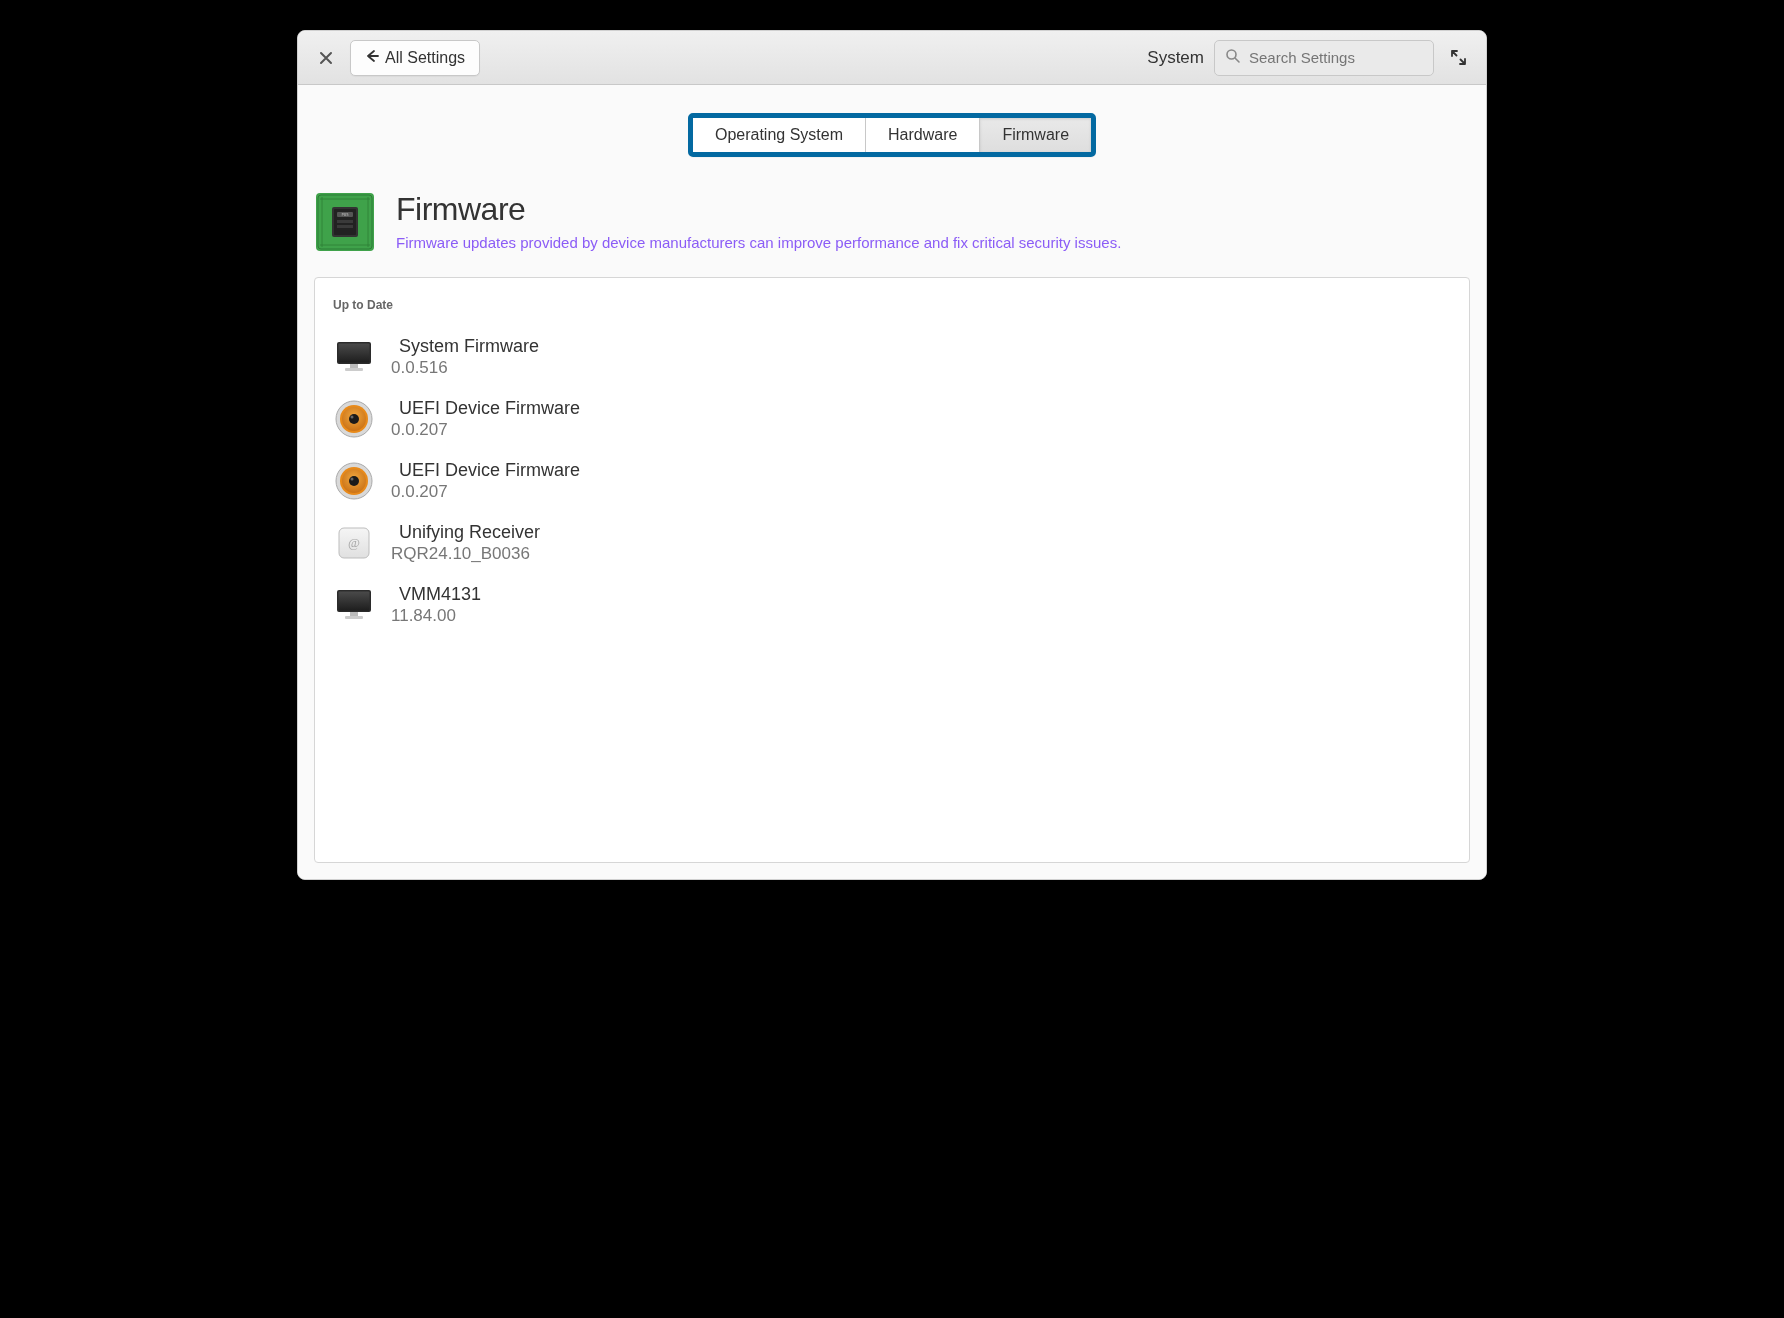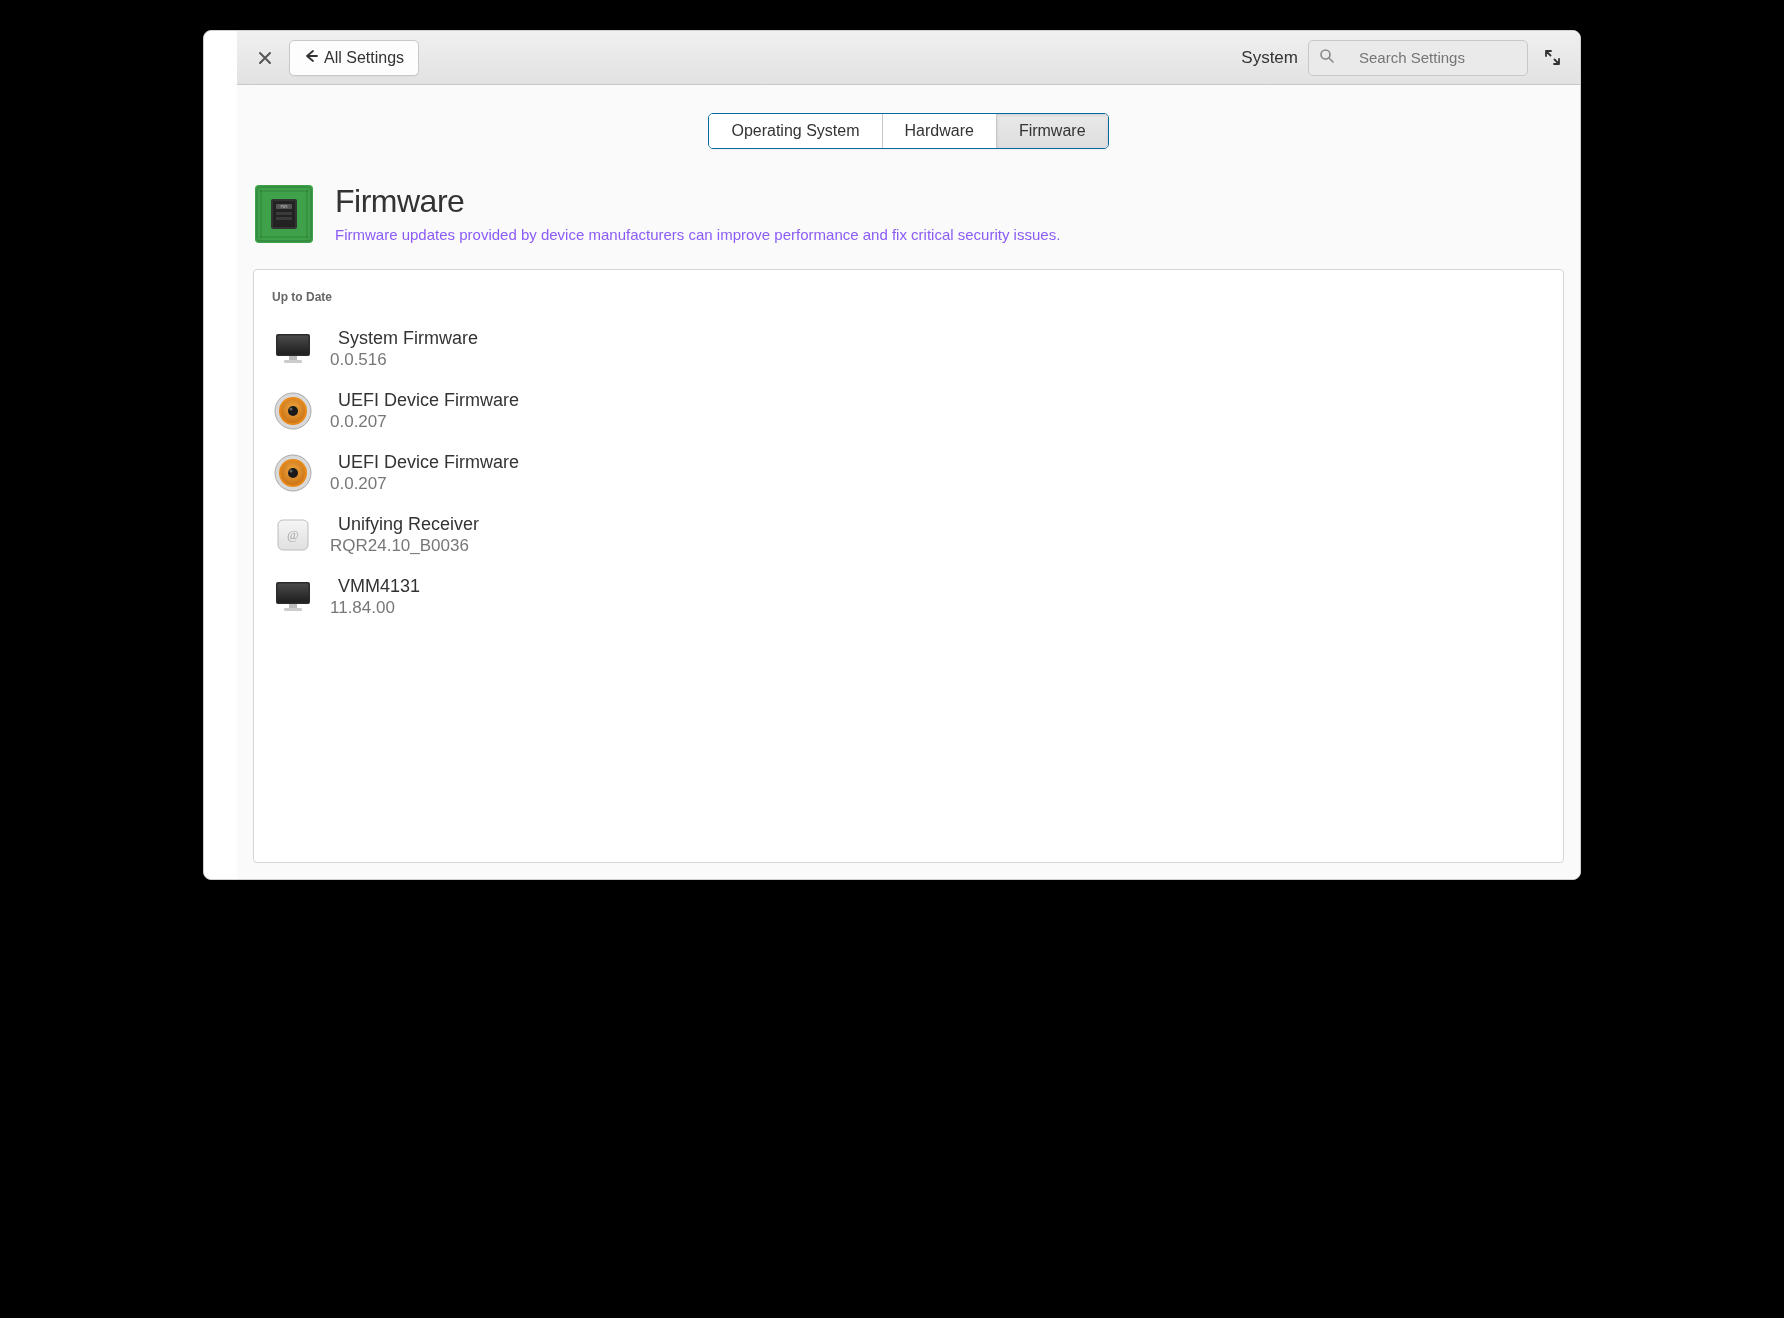--- a/index.html
+++ b/index.html
@@ -6,30 +6,29 @@
   html, body { width: 100%; height: 100%; }
   body {
     background: #000;
     font-family: "Helvetica Neue", "Segoe UI", Arial, sans-serif;
     display: flex;
     align-items: flex-start;
     justify-content: center;
     padding: 30px 50px 100px 50px;
   }
   .window {
-    width: 1378px;
+    width: 1190px;
     height: 850px;
     background: #fff;
     border-radius: 8px;
     box-shadow: 0 20px 60px rgba(0,0,0,0.6);
     display: flex;
     flex-direction: column;
     overflow: hidden;
     border: 1px solid #d0d0d0;
-    padding-left: 33px;
   }
   
   .headerbar {
     height: 54px;
     background: linear-gradient(to bottom, #f0f0f0, #e2e2e2);
     border-bottom: 1px solid #c8c8c8;
     display: flex;
     align-items: center;
     padding: 0 14px;
     gap: 10px;
@@ -61,21 +60,21 @@
     font-weight: 400;
     color: #333;
   }
   .hb-search {
     width: 220px; height: 36px;
     background: #eaeaea;
     border: 1px solid #c8c8c8;
     border-radius: 5px;
     display: flex; align-items: center;
     padding: 0 10px;
-    gap: 24px;
+    gap: 8px;
   }
   .hb-search input {
     flex: 1;
     border: none; background: transparent;
     font-size: 15px; color: #666;
     outline: none;
   }
   .hb-search .mag { color: #888; font-size: 16px; }
   .hb-max {
     width: 28px; height: 28px;
@@ -91,21 +90,21 @@
     padding: 0 16px 16px 16px;
     overflow:auto;
   }
   .tabbar {
     display:flex;
     justify-content:center;
     padding: 28px 0 18px 0;
   }
   .tabs {
     display:inline-flex;
-    border: 1px solid #0369a1;
+    border: 5px solid #0369a1;
     border-radius: 5px;
     overflow: hidden;
     background: #fff;
     box-shadow: 0 1px 1px rgba(0,0,0,0.03);
   }
   .tab {
     padding: 8px 22px;
     font-size: 16px;
     color: #333;
     cursor: pointer;

